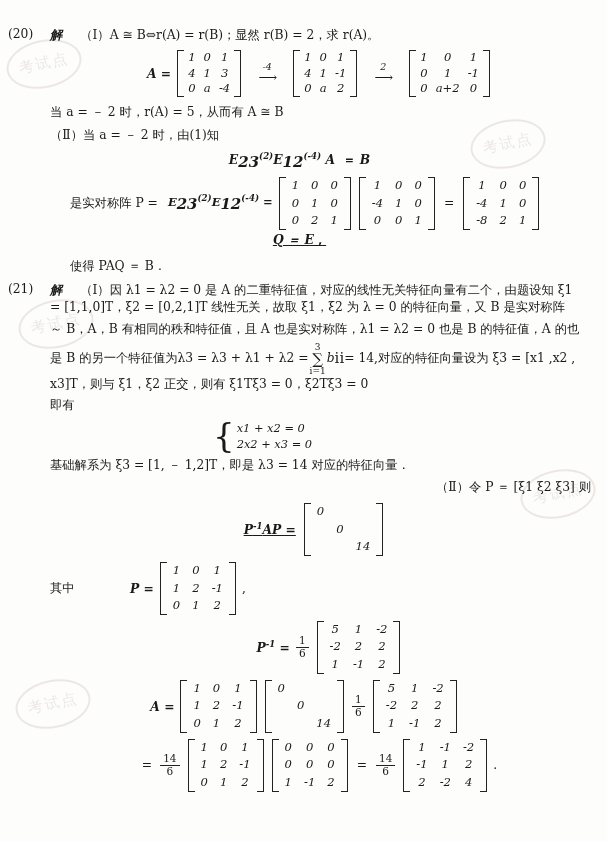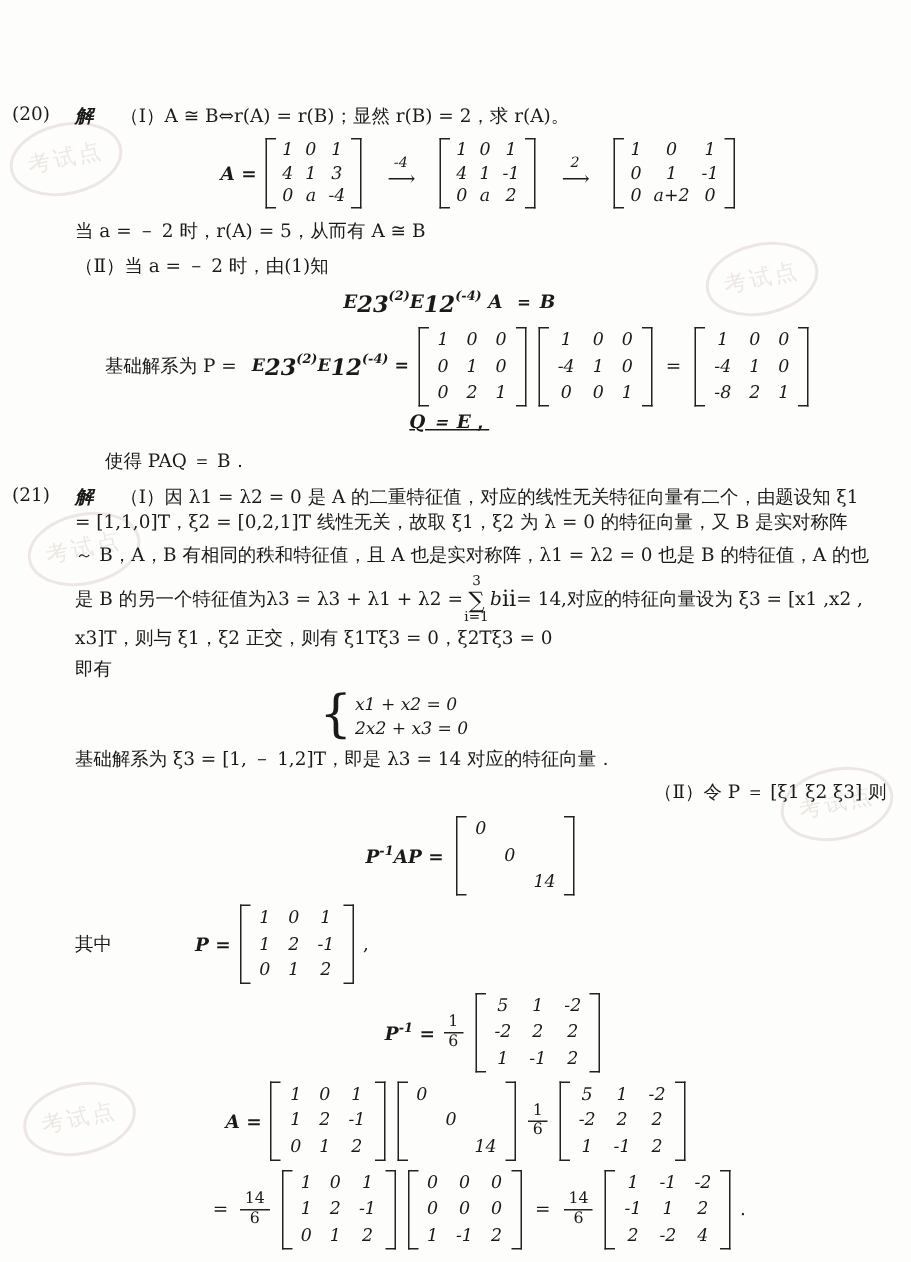--- a/index.html
+++ b/index.html
@@ -59,21 +59,21 @@
 <body>
 
 <div class="page">
 
   <div class="wm ring" style="left:6px;top:40px;"><span>考试点</span></div>
   <div class="wm ring" style="left:470px;top:120px;"><span>考试点</span></div>
   <div class="wm ring" style="left:18px;top:300px;"><span>考试点</span></div>
   <div class="wm ring" style="left:15px;top:680px;"><span>考试点</span></div>
   <div class="wm ring" style="left:520px;top:470px;"><span>考试点</span></div>
 
-  <div style="padding:27px 16px 0 8px;position:relative;z-index:2;margin-top:42px;">
+  <div style="padding:27px 16px 0 8px;position:relative;z-index:2;">
 
     <div>
       <div class="row">
         <div class="num"><span>(20)</span></div>
         <div class="body">
           <span class="bold">解</span>
           <span style="margin-left:14px;">（Ⅰ）A ≅ B⇔r(A) = r(B)；显然 r(B) = 2，求 r(A)。</span>
         </div>
       </div>
 
@@ -160,21 +160,21 @@
 
       <p style="margin-left:42px;">当 a = － 2 时，r(A) = 5，从而有 A ≅ B</p>
       <p style="margin-left:42px;">（Ⅱ）当 a = － 2 时，由(1)知</p>
 
       <div class="center blk">
         <span class="bold">E<span class="sub">23</span><span class="sup">(2)</span>E<span class="sub">12</span><span class="sup">(-4)</span> A</span>
         <span style="font-weight:bold;">&nbsp;＝&nbsp;<span class="bold">B</span></span>
       </div>
 
       <div class="eqline" style="justify-content:flex-start;margin-left:62px;">
-        <span style="margin-right:6px;"><span>基础解系为 P =</span></span>
+        <span style="margin-right:6px;"><span>是实对称阵 P =</span></span>
         <span class="bold" style="font-size:11.5px;">E<span class="sub">23</span><span class="sup">(2)</span>E<span class="sub">12</span><span class="sup">(-4)</span> =</span>
         <span class="mat bigmat">
           <span class="br l"></span>
           <table>
               <tbody>
             <tr>
                   <td>1</td>
                   <td>0</td>
                   <td>0</td>
                 </tr>
@@ -281,21 +281,21 @@
             <span class="it sm">x1 + x2 = 0</span>
             <span class="it sm">2x2 + x3 = 0</span>
           </span>
         </span>
       </div>
 
       <p style="margin-left:42px;" class="tight">基础解系为 ξ3 = [1, － 1,2]T，即是 λ3 = 14 对应的特征向量．</p>
       <p style="margin-left:42px;text-align:right;" class="tight">（Ⅱ）令 P ＝ [ξ1 ξ2 ξ3] 则</p>
 
       <div class="eqline blk" style="margin-left:30px;">
-        <span class="bold" style="margin-right:2px;">P<span class="sup">-1</span>AP =</span>
+        <span class="bold" style="margin-right:2px;text-decoration:underline;">P<span class="sup">-1</span>AP =</span>
         <span class="mat bigmat">
           <span class="br l"></span>
           <table>
               <tbody>
             <tr>
                   <td>0</td>
                   <td></td>
                   <td></td>
                 </tr>
             <tr>

